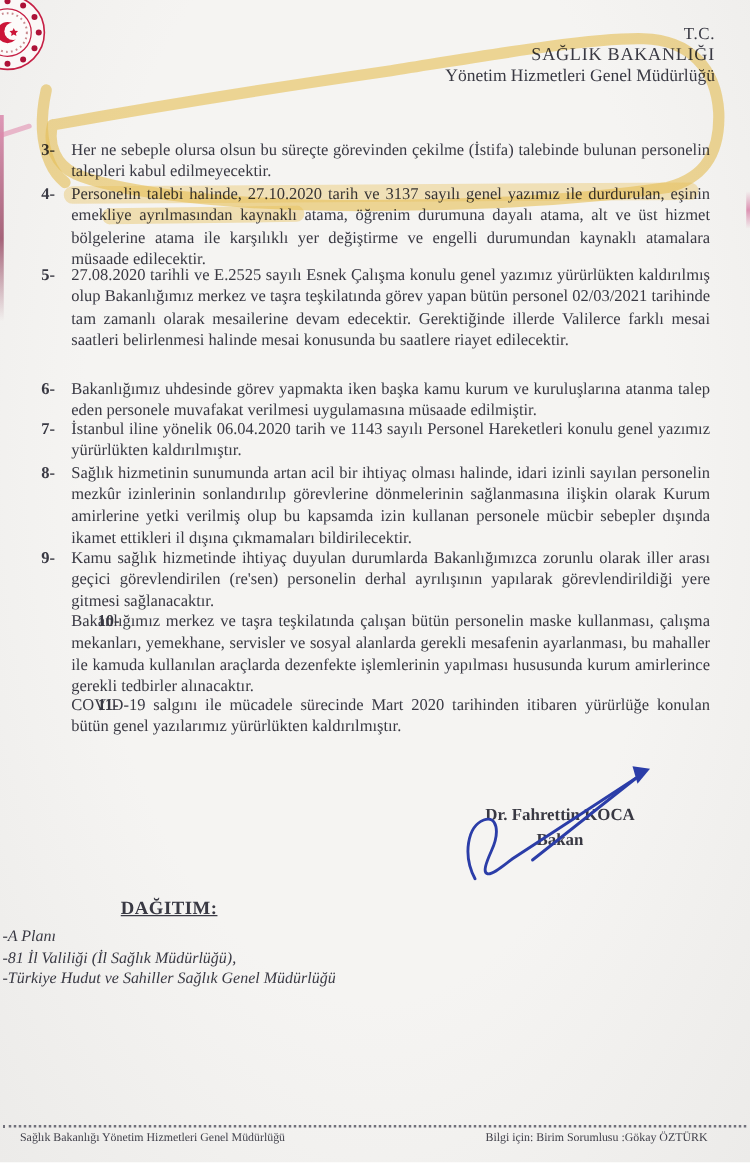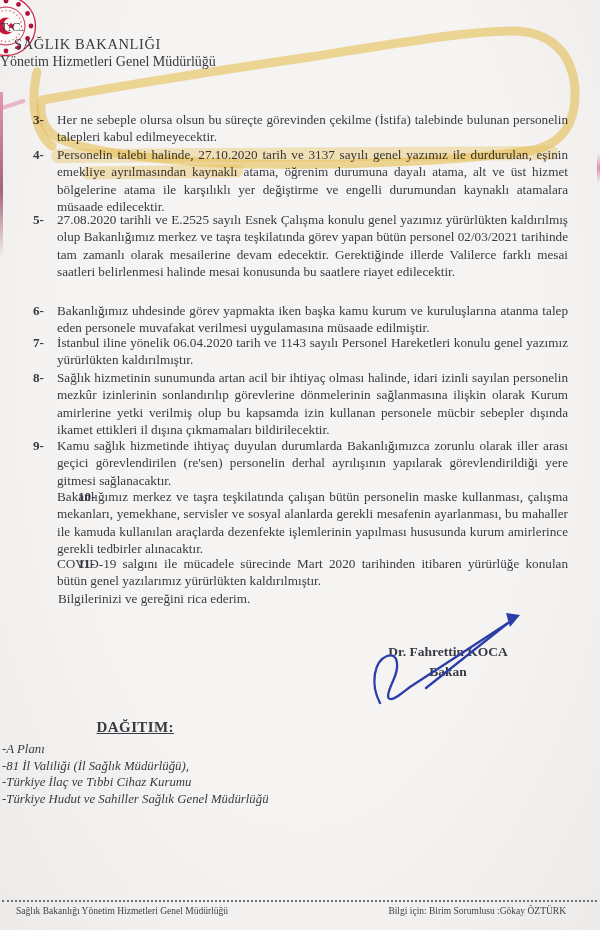--- a/index.html
+++ b/index.html
@@ -4,21 +4,21 @@
 <style>
   html,body{margin:0;padding:0;}
   .page{
     position:relative;
     width:600px;height:930px;
     background:radial-gradient(ellipse at 50% 38%, #f5f4f2 55%, #ecebe9 100%);
     font-family:"Liberation Serif","DejaVu Serif",serif;
     color:#393943;
     overflow:hidden;
   }
-  .hdr{position:absolute;left:0;top:18px;width:572px;text-align:left;line-height:17.5px;}
+  .hdr{position:absolute;left:0;top:18px;width:572px;text-align:right;line-height:17.5px;}
   .hdr .l1{font-size:13.5px;letter-spacing:.5px;}
   .hdr .l2{font-size:14.5px;letter-spacing:.6px;padding-left:14px;}
   .hdr .l3{font-size:14px;font-family:Liberation Serif, serif;}
   .item{
     position:absolute;left:57px;width:511px;
     font-size:13.2px;line-height:17.4px;
     text-align:justify;
   }
   .item .num{position:absolute;left:-24px;top:0;font-weight:bold;text-align:left;}
   .item .num.wide{left:-27px;margin-left:48px;}
@@ -112,40 +112,38 @@
   </div>
   <div class="item" style="top:488px">
     <span class="num wide">10-</span>
     <span>Bakanlığımız merkez ve taşra teşkilatında çalışan bütün personelin maske kullanması, çalışma mekanları, yemekhane, servisler ve sosyal alanlarda gerekli mesafenin ayarlanması, bu mahaller ile kamuda kullanılan araçlarda dezenfekte işlemlerinin yapılması hususunda kurum amirlerince gerekli tedbirler alınacaktır.</span>
   </div>
   <div class="item" style="top:555px">
     <span class="num wide">11-</span>
     <span>COVID-19 salgını ile mücadele sürecinde Mart 2020 tarihinden itibaren yürürlüğe konulan bütün genel yazılarımız yürürlükten kaldırılmıştır.</span>
   </div>
 
-  <div class="closing">Bilgilerinizi ve gereğini rica ederim.</div>
 
   <div class="sig">
     <div class="name">Dr. Fahrettin KOCA</div>
     <div class="title">Bakan</div>
   </div>
   <svg class="sig-svg" viewBox="0 0 180 110">
     <g fill="none" stroke="#2b3da8" stroke-width="2.3" stroke-linecap="round">
       <path d="M 20 97 C 10 78, 14 55, 27 50 C 38 46, 40 60, 33 75 C 29 84, 26 92, 30 93 C 34 94, 42 87, 50 81 L 148 17"></path>
       <path d="M 66 82 L 152 14"></path>
     </g>
     <path d="M 146 7 L 160 9 L 150 21 Z" fill="#2b3da8"></path>
   </svg>
 
   <div class="dagitim">
     <div class="title">DAĞITIM:</div>
     <div class="list">
       <div>-A Planı</div>
       <div>-81 İl Valiliği (İl Sağlık Müdürlüğü),</div>
-      <div>-Türkiye İlaç ve Tıbbi Cihaz Kurumu</div>
       <div>-Türkiye Hudut ve Sahiller Sağlık Genel Müdürlüğü</div>
     </div>
   </div>
 
   <div class="footer-sep"></div>
   <div class="footer-org">Sağlık Bakanlığı Yönetim Hizmetleri Genel Müdürlüğü</div>
   <div class="footer-mail">e-Posta: gokay.ozturk@saglik.gov.tr</div>
   <div class="footer-info">Bilgi için:  Birim Sorumlusu :Gökay ÖZTÜRK</div>
 
   <svg class="marker" viewBox="0 0 600 930">

